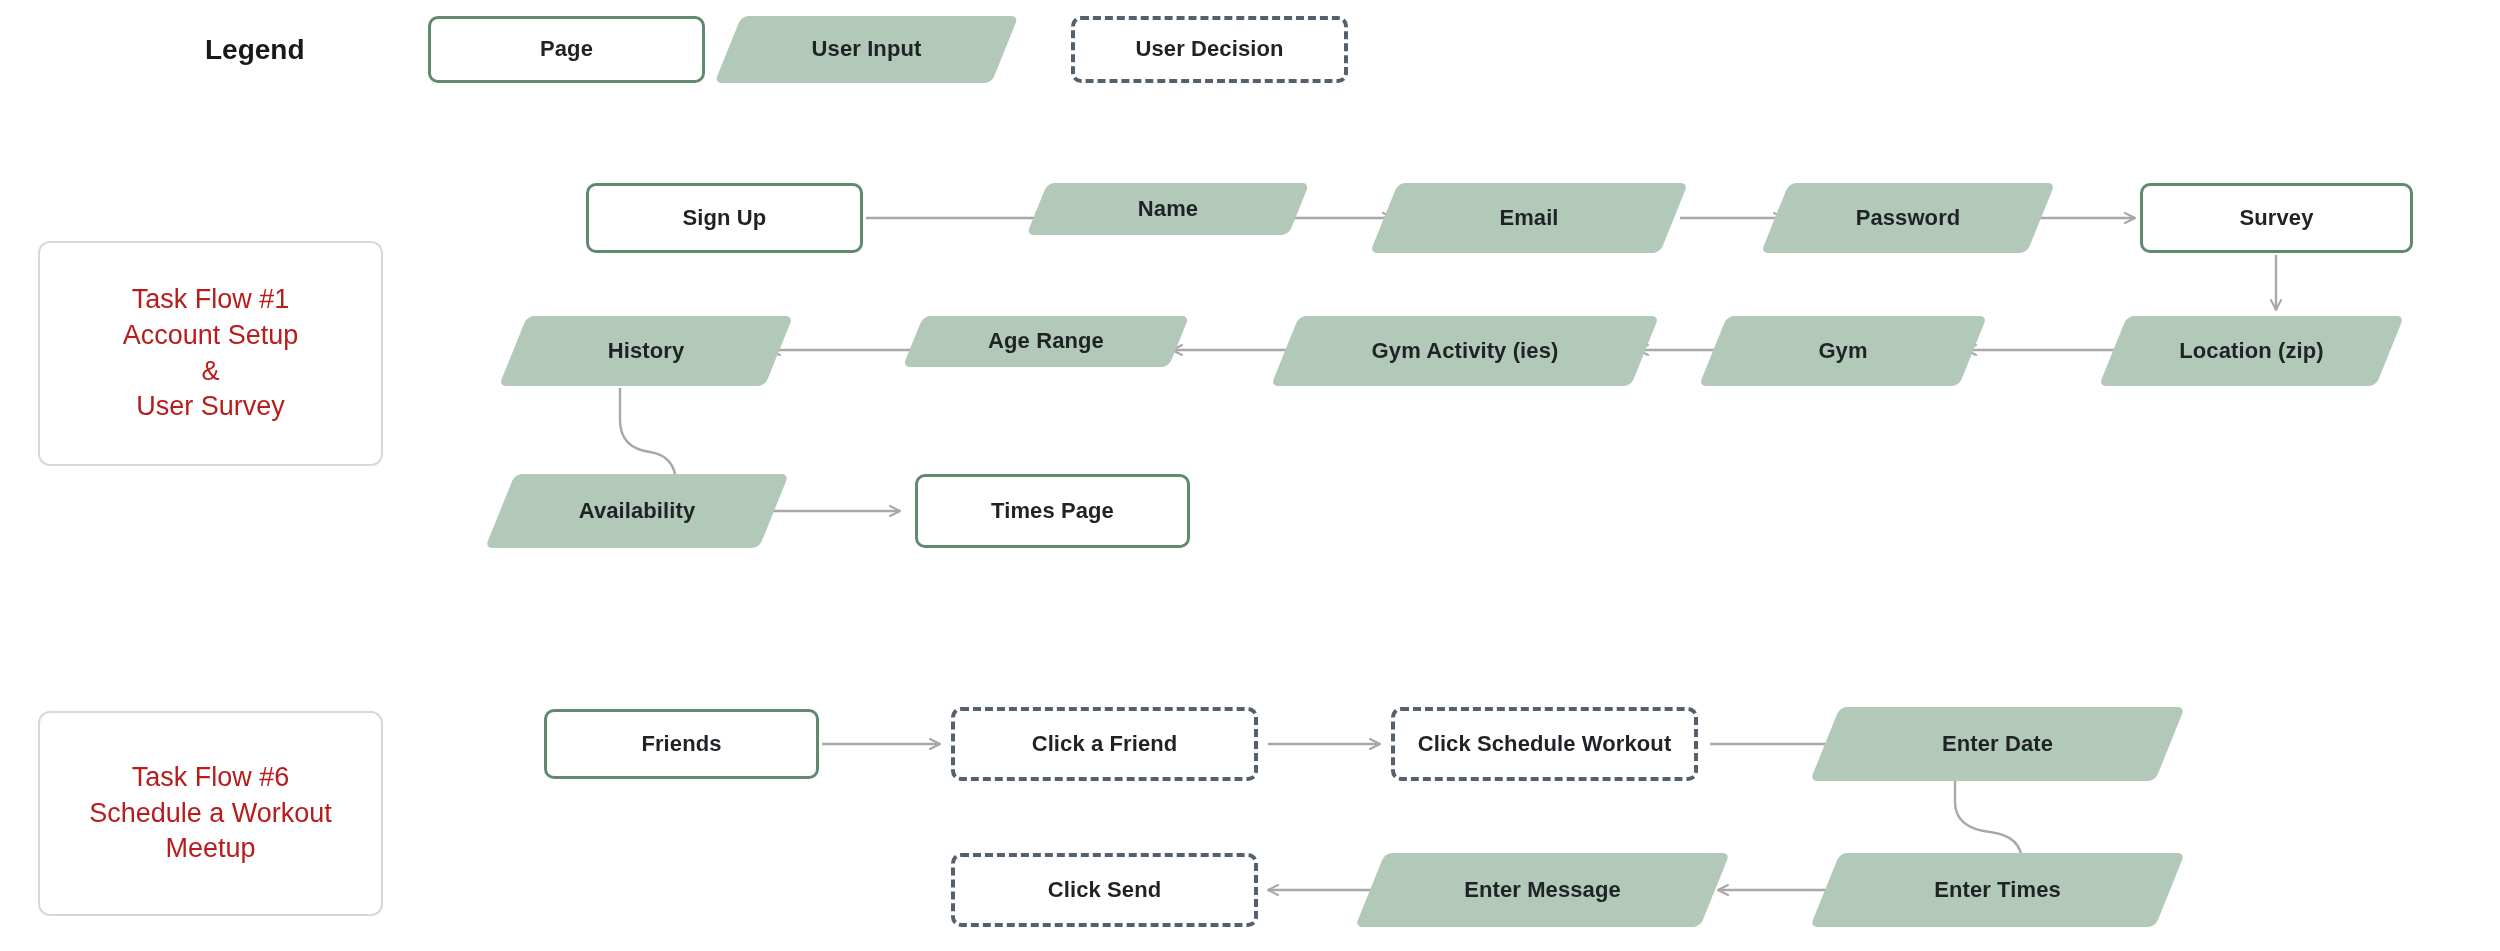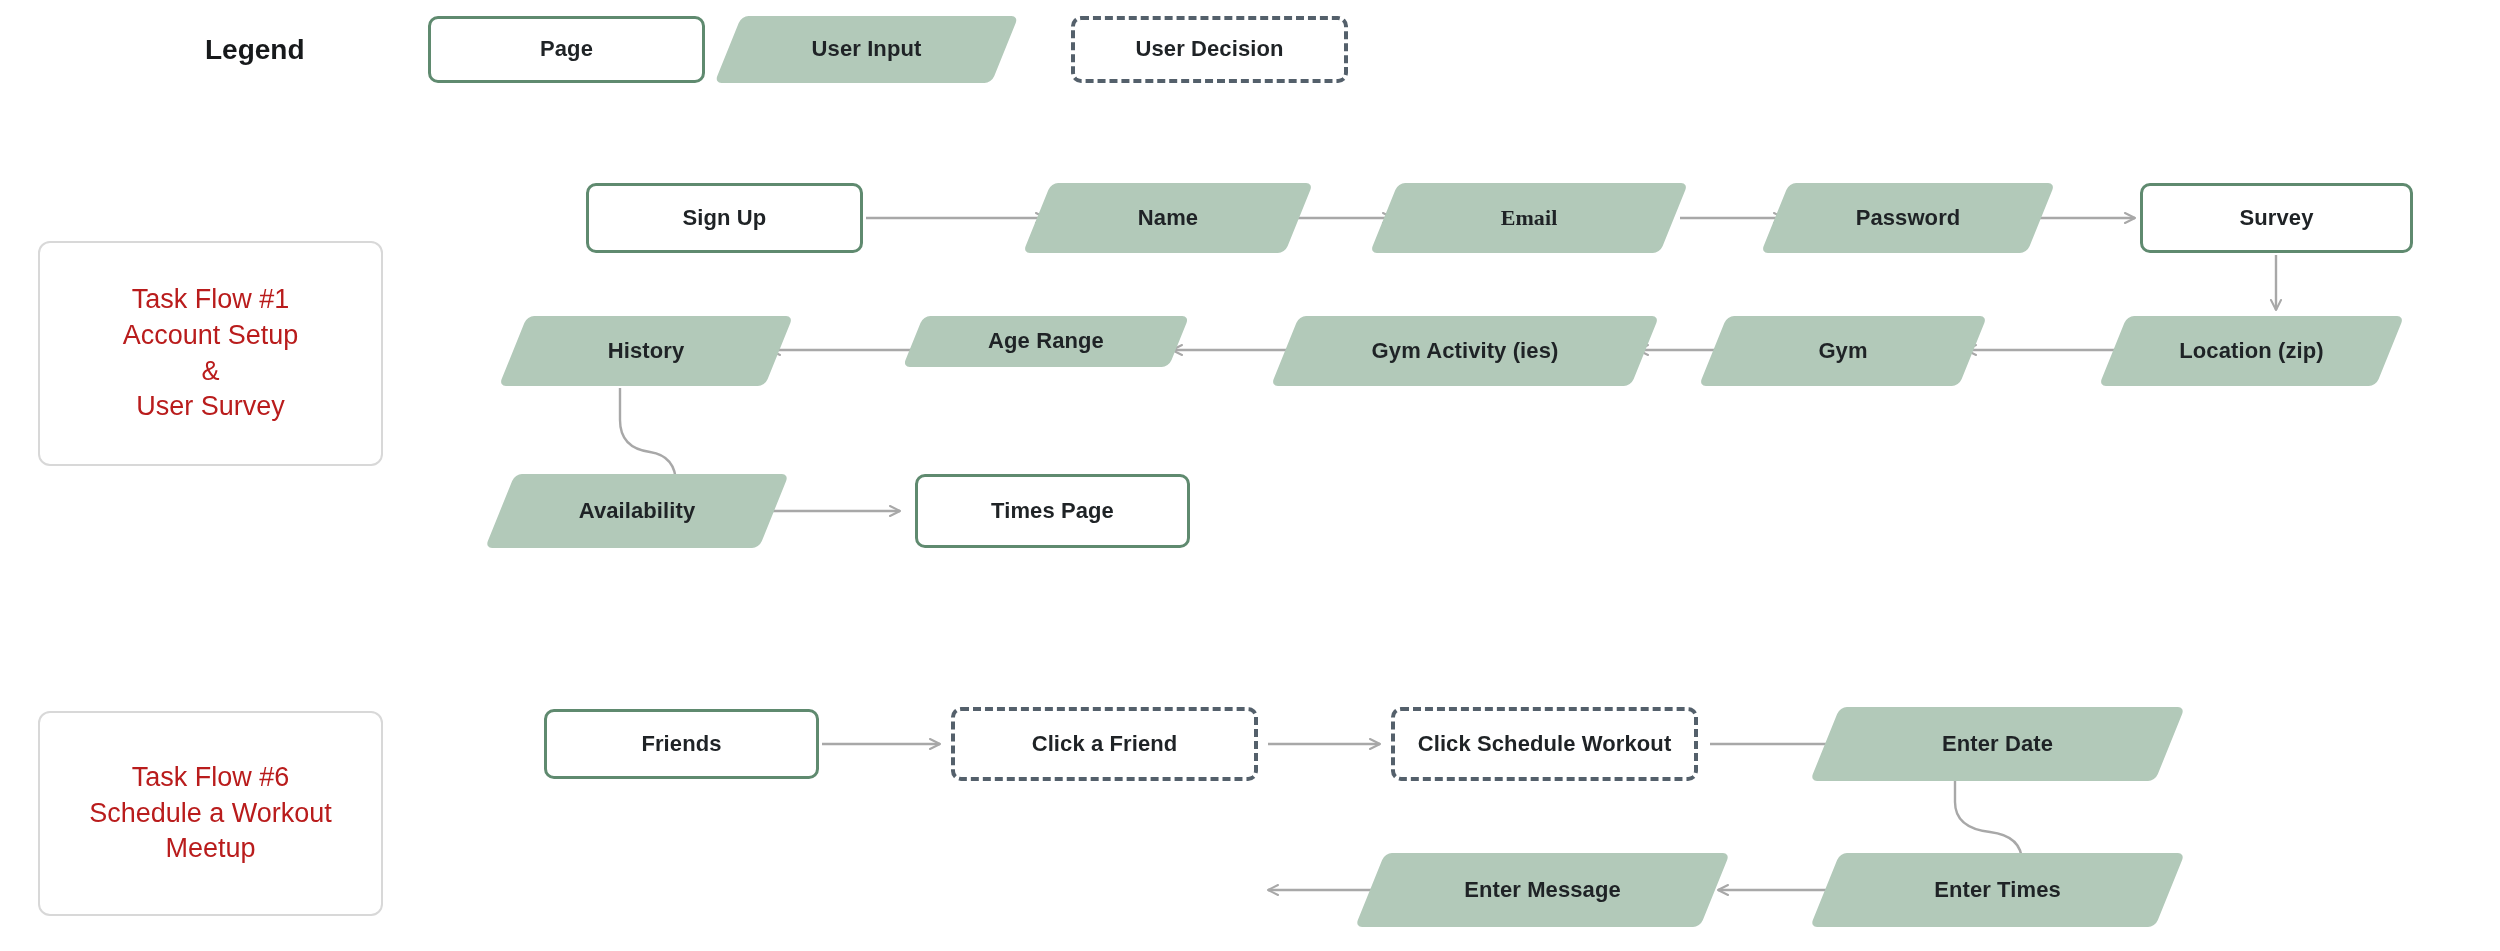--- a/index.html
+++ b/index.html
@@ -166,26 +166,26 @@
     <span class="cap">Task Flow #1
 Account Setup
 &amp;
 User Survey</span>
   </div>
 
   <div class="node n-page" style="left:586px; top:183px; width:277px; height:70px;">
     <span class="lbl">Sign Up</span>
   </div>
 
-  <div class="node n-input" style="left:1037px; top:183px; width:262px; height:70px;">
+  <div class="node n-input" style="left:1037px; top:183px; width:262px; height:52px;">
     <span class="skin"></span>
     <span class="lbl">Name</span>
   </div>
 
-  <div class="node n-input" style="left:1384px; top:183px; width:290px; height:70px;font-family:Liberation Serif, serif;">
+  <div class="node n-input" style="left:1384px; top:183px; width:290px; height:70px;">
     <span class="skin"></span>
     <span class="lbl">Email</span>
   </div>
 
   <div class="node n-input" style="left:1775px; top:183px; width:266px; height:70px;">
     <span class="skin"></span>
     <span class="lbl">Password</span>
   </div>
 
   <div class="node n-page" style="left:2140px; top:183px; width:273px; height:70px;">
@@ -252,14 +252,17 @@
   <div class="node n-input" style="left:1825px; top:853px; width:345px; height:74px;">
     <span class="skin"></span>
     <span class="lbl">Enter Times</span>
   </div>
 
   <div class="node n-input" style="left:1370px; top:853px; width:345px; height:74px;">
     <span class="skin"></span>
     <span class="lbl">Enter Message</span>
   </div>
 
+  <div class="node n-decision" style="left:951px; top:853px; width:307px; height:74px;">
+    <span class="lbl">Click Send</span>
+  </div>
 
 </div>
 
 </body></html>

